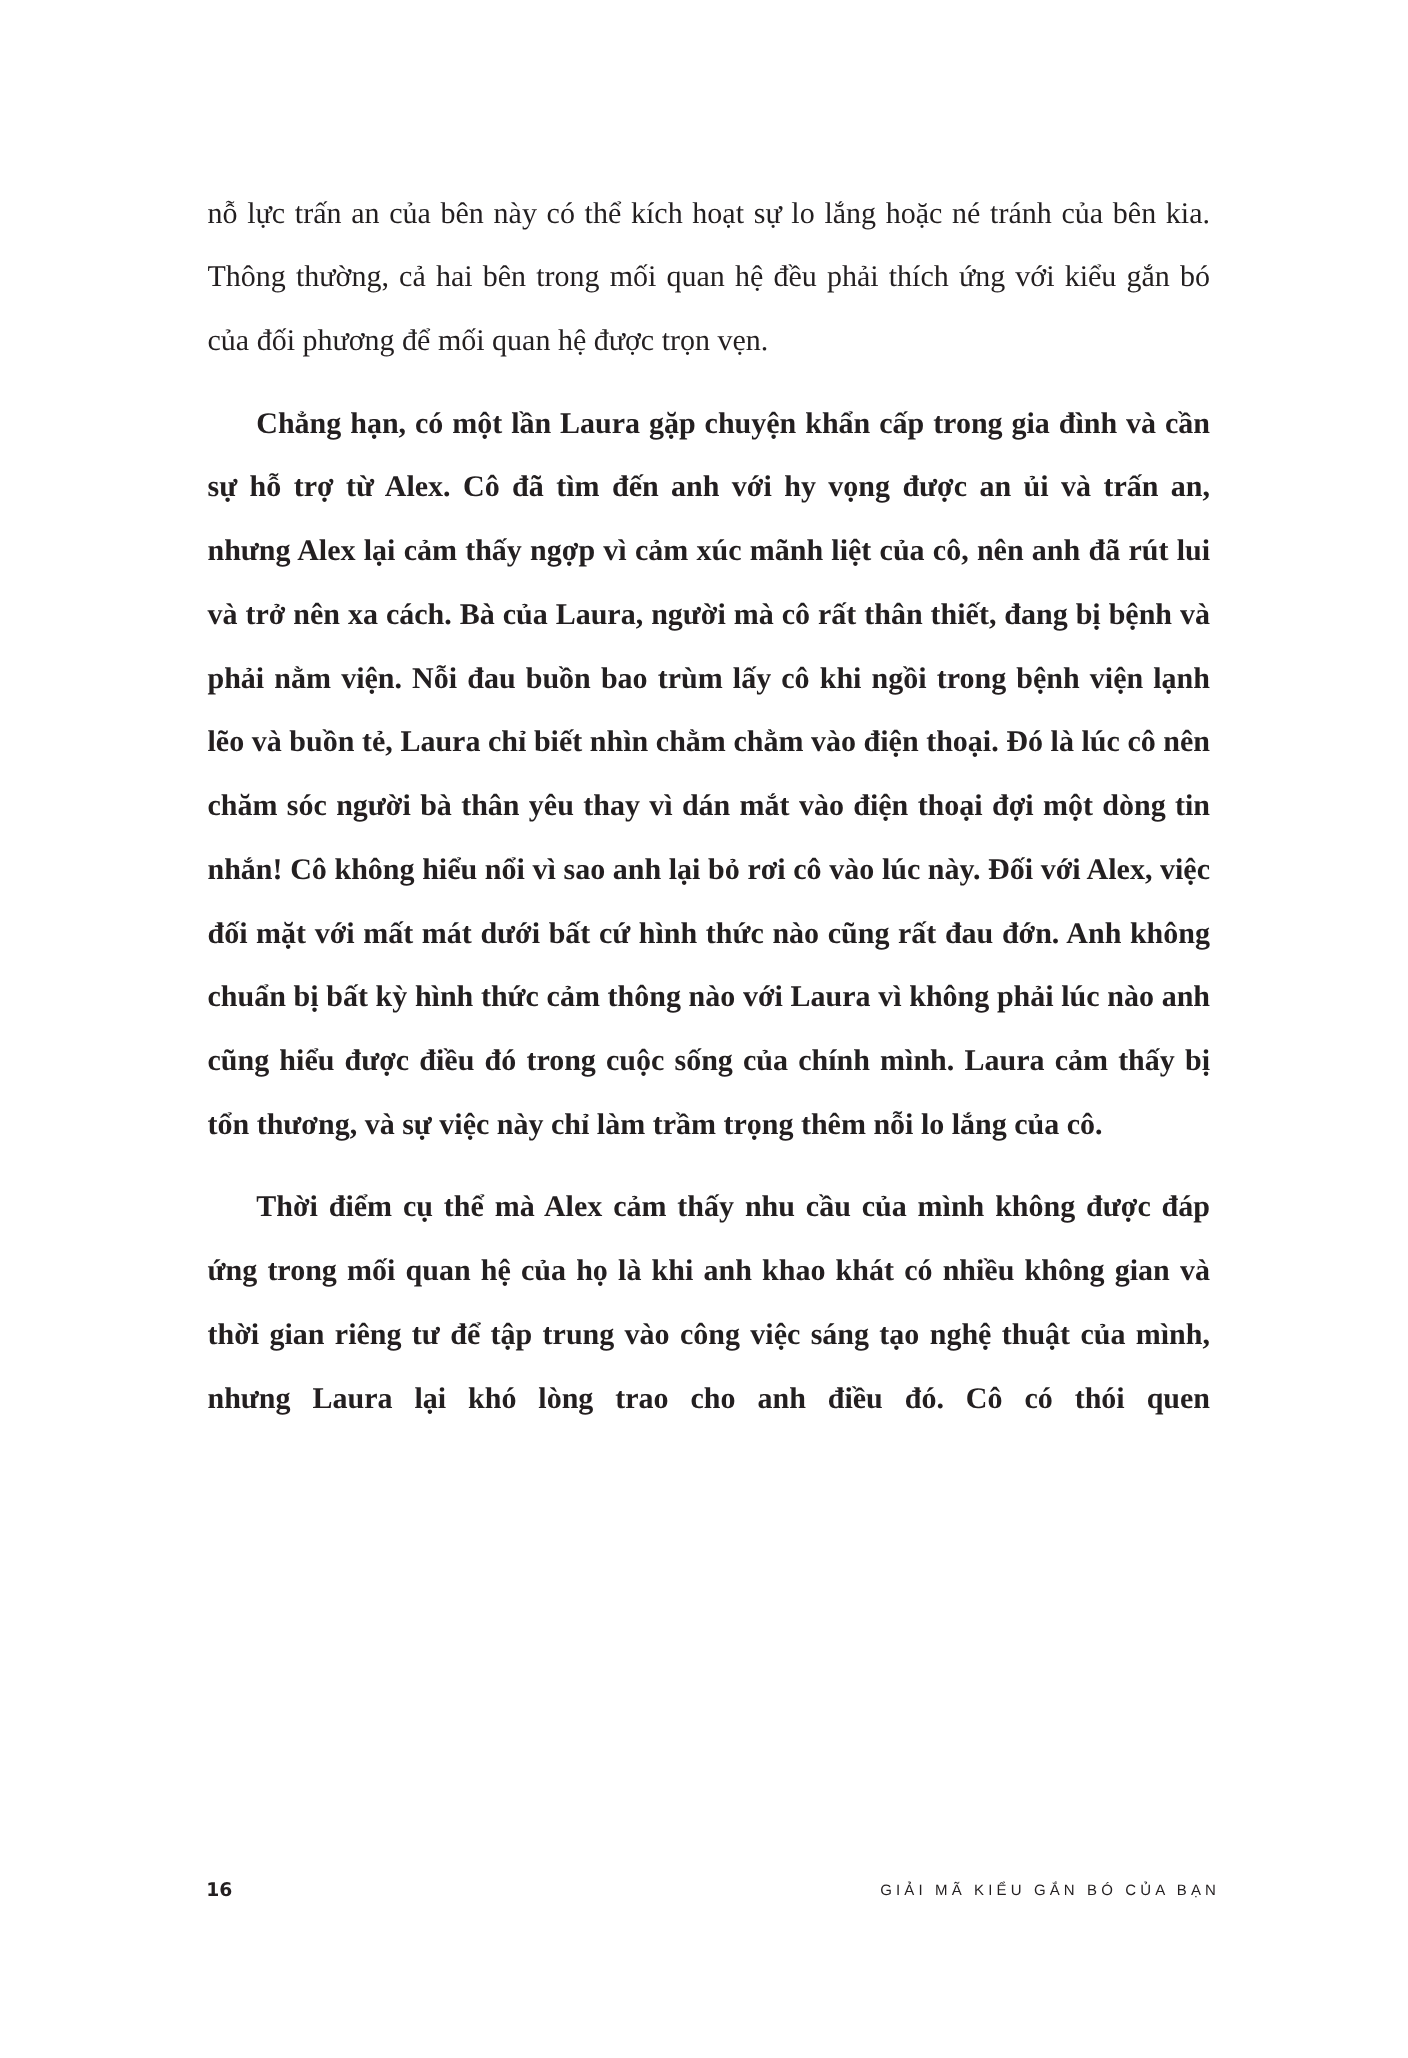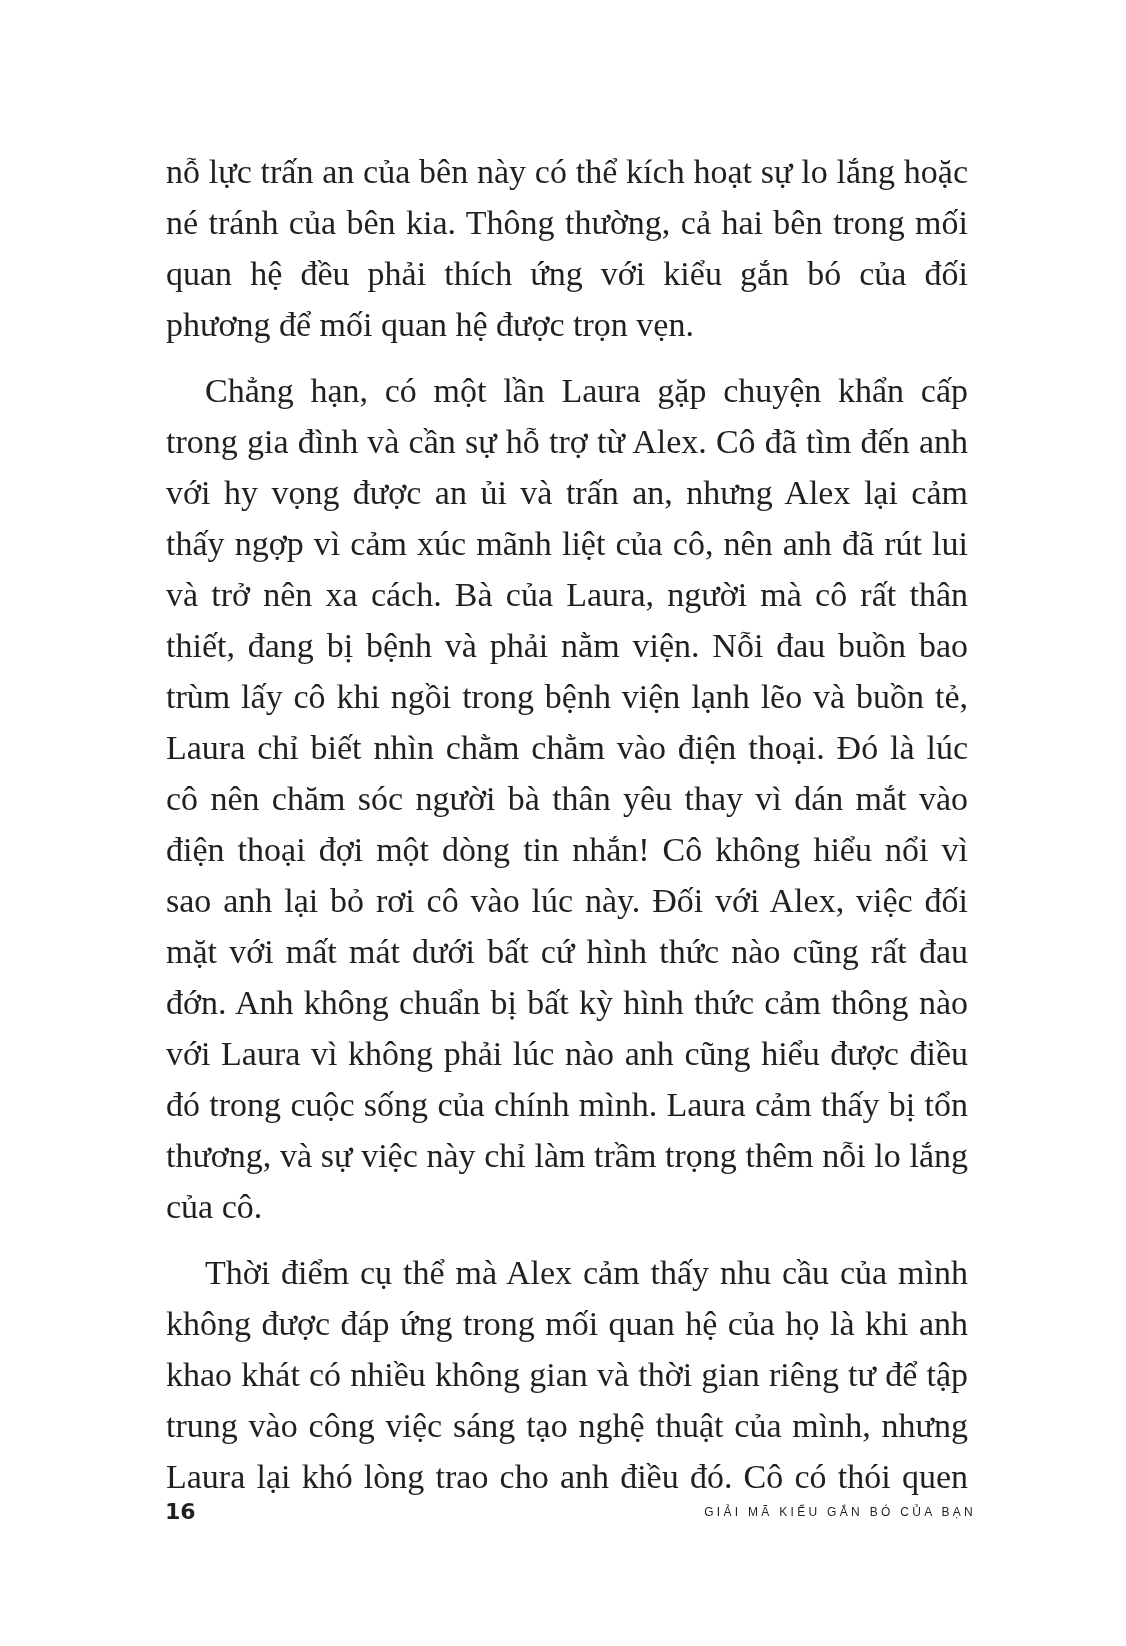--- a/index.html
+++ b/index.html
@@ -19,50 +19,51 @@
       width: 1126px;
       height: 1646px;
       background: #ffffff;
     }
     .body-text {
       position: absolute;
       left: 166px;
       top: 146px;
       width: 802px;
       font-family: "Liberation Serif", "DejaVu Serif", serif;
-      font-size: 34px;
+      font-size: 24px;
       line-height: 51px;
       color: #231f20;
       text-align: justify;
     }
     .body-text p {
       margin: 0 0 15px 0;
       text-align: justify;
       text-align-last: left;
     }
     .body-text p.indent {
       text-indent: 39px;
+      font-weight: bold;
     }
     .body-text p.last-open {
       text-align-last: justify;
     }
     .footer {
       position: absolute;
       left: 165px;
       top: 1500px;
       width: 811px;
       height: 26px;
     }
     .page-number {
       position: absolute;
       left: 0;
       top: 0;
       font-family: "DejaVu Sans", "Liberation Sans", sans-serif;
       font-weight: bold;
-      font-size: 22px;
+      font-size: 15px;
       line-height: 24px;
       color: #231f20;
     }
     .running-title {
       position: absolute;
       right: 0;
       top: 0;
       font-family: "Liberation Sans", "DejaVu Sans", sans-serif;
       font-size: 12px;
       line-height: 24px;

